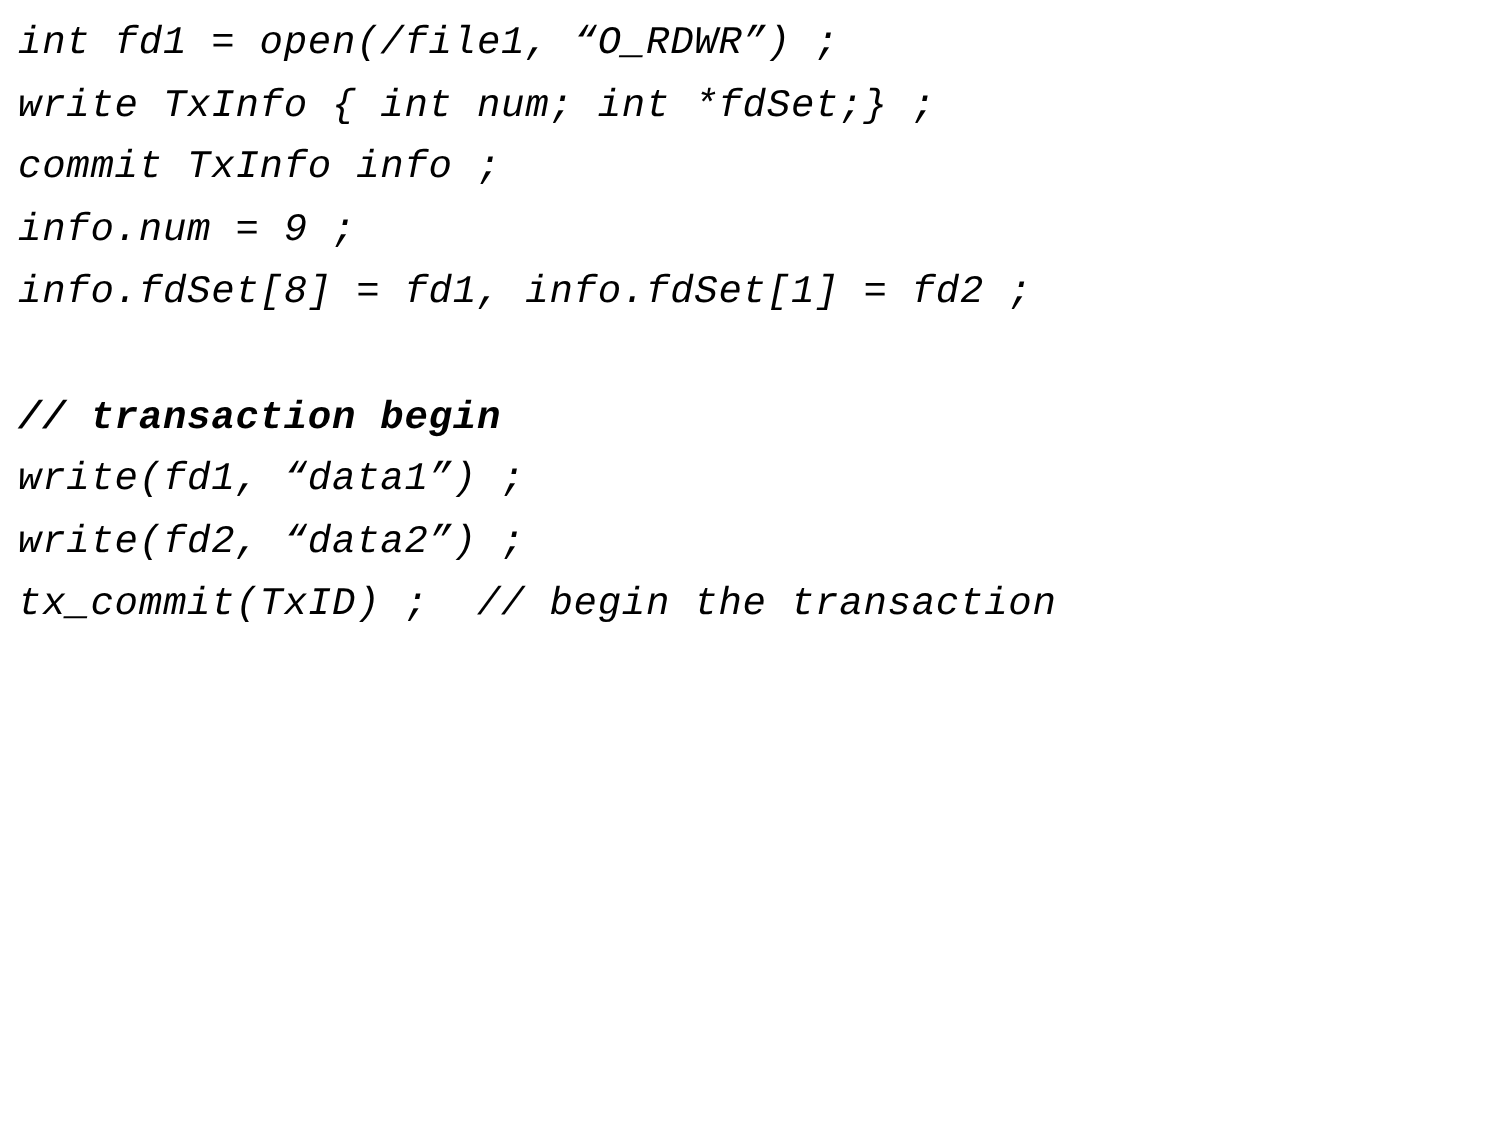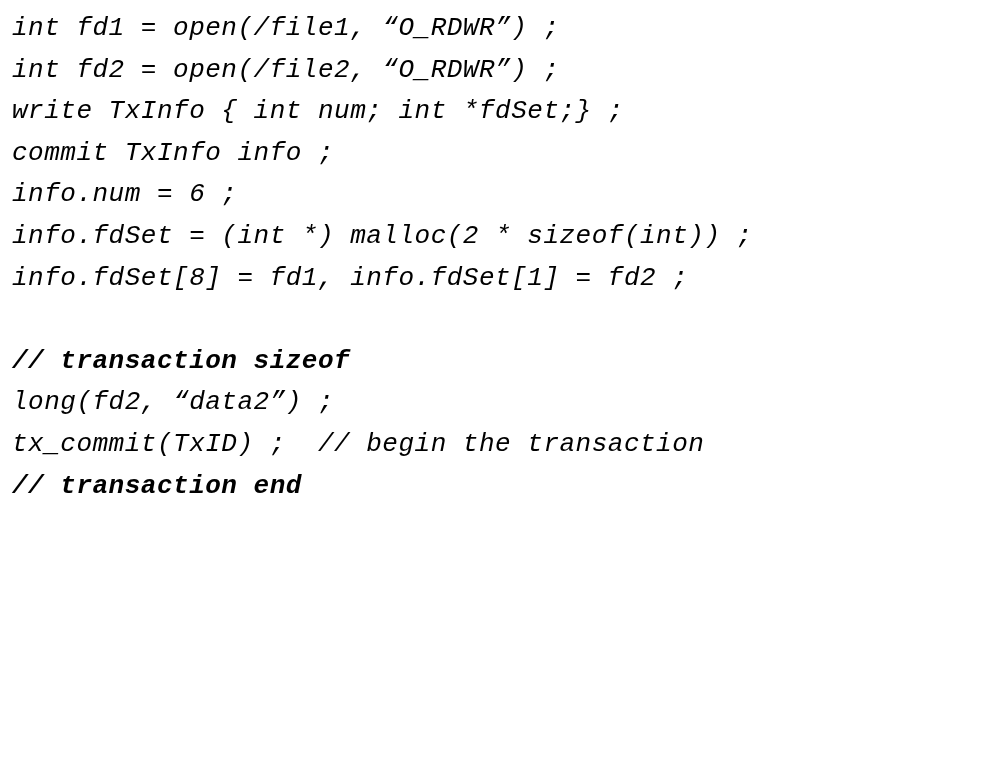--- a/index.html
+++ b/index.html
@@ -27,25 +27,23 @@
     }
     .blank-line {
       height: 1.6em;
     }
   </style>
 </head>
 <body>
 
 <div>
   <div class="code-line">int fd1 = open(/file1, “O_RDWR”) ;</div>
-  <div class="code-line">int fd2 = open(/file2, “O_RDWR”) ;</div>
   <div class="code-line">write TxInfo { int num; int *fdSet;} ;</div>
   <div class="code-line">commit TxInfo info ;</div>
-  <div class="code-line">info.num = 6 ;</div>
-  <div class="code-line">info.fdSet = (int *) malloc(2 * sizeof(int)) ;</div>
+  <div class="code-line">info.num = 9 ;</div>
   <div class="code-line">info.fdSet[8] = fd1, info.fdSet[1] = fd2 ;</div>
   <div class="blank-line"></div>
-  <div class="code-line bold">// transaction sizeof</div>
-  <div class="code-line">long(fd2, “data2”) ;</div>
+  <div class="code-line bold">// transaction begin</div>
+  <div class="code-line">write(fd1, “data1”) ;</div>
+  <div class="code-line">write(fd2, “data2”) ;</div>
   <div class="code-line">tx_commit(TxID) ;  // begin the transaction</div>
-  <div class="code-line bold">// transaction end</div>
   <div class="blank-line"></div>
 </div>
 
 </body></html>

